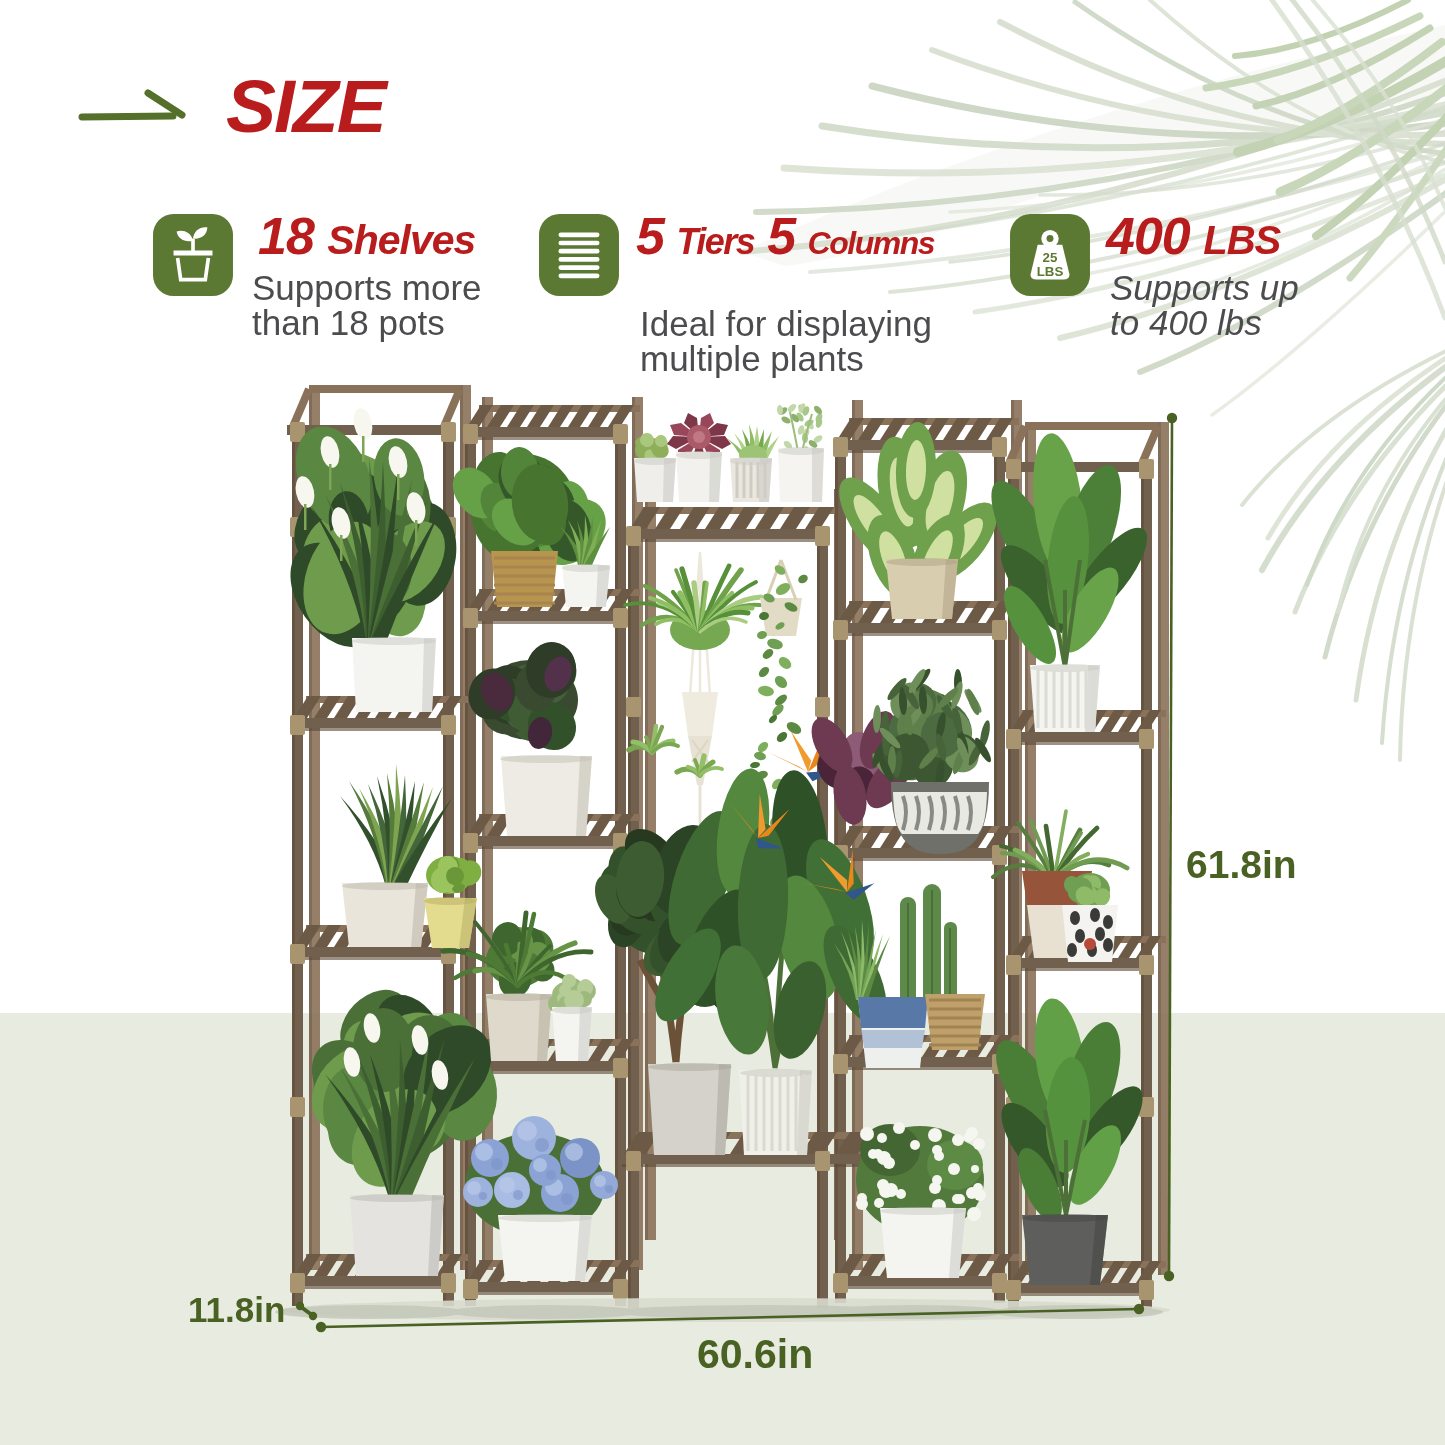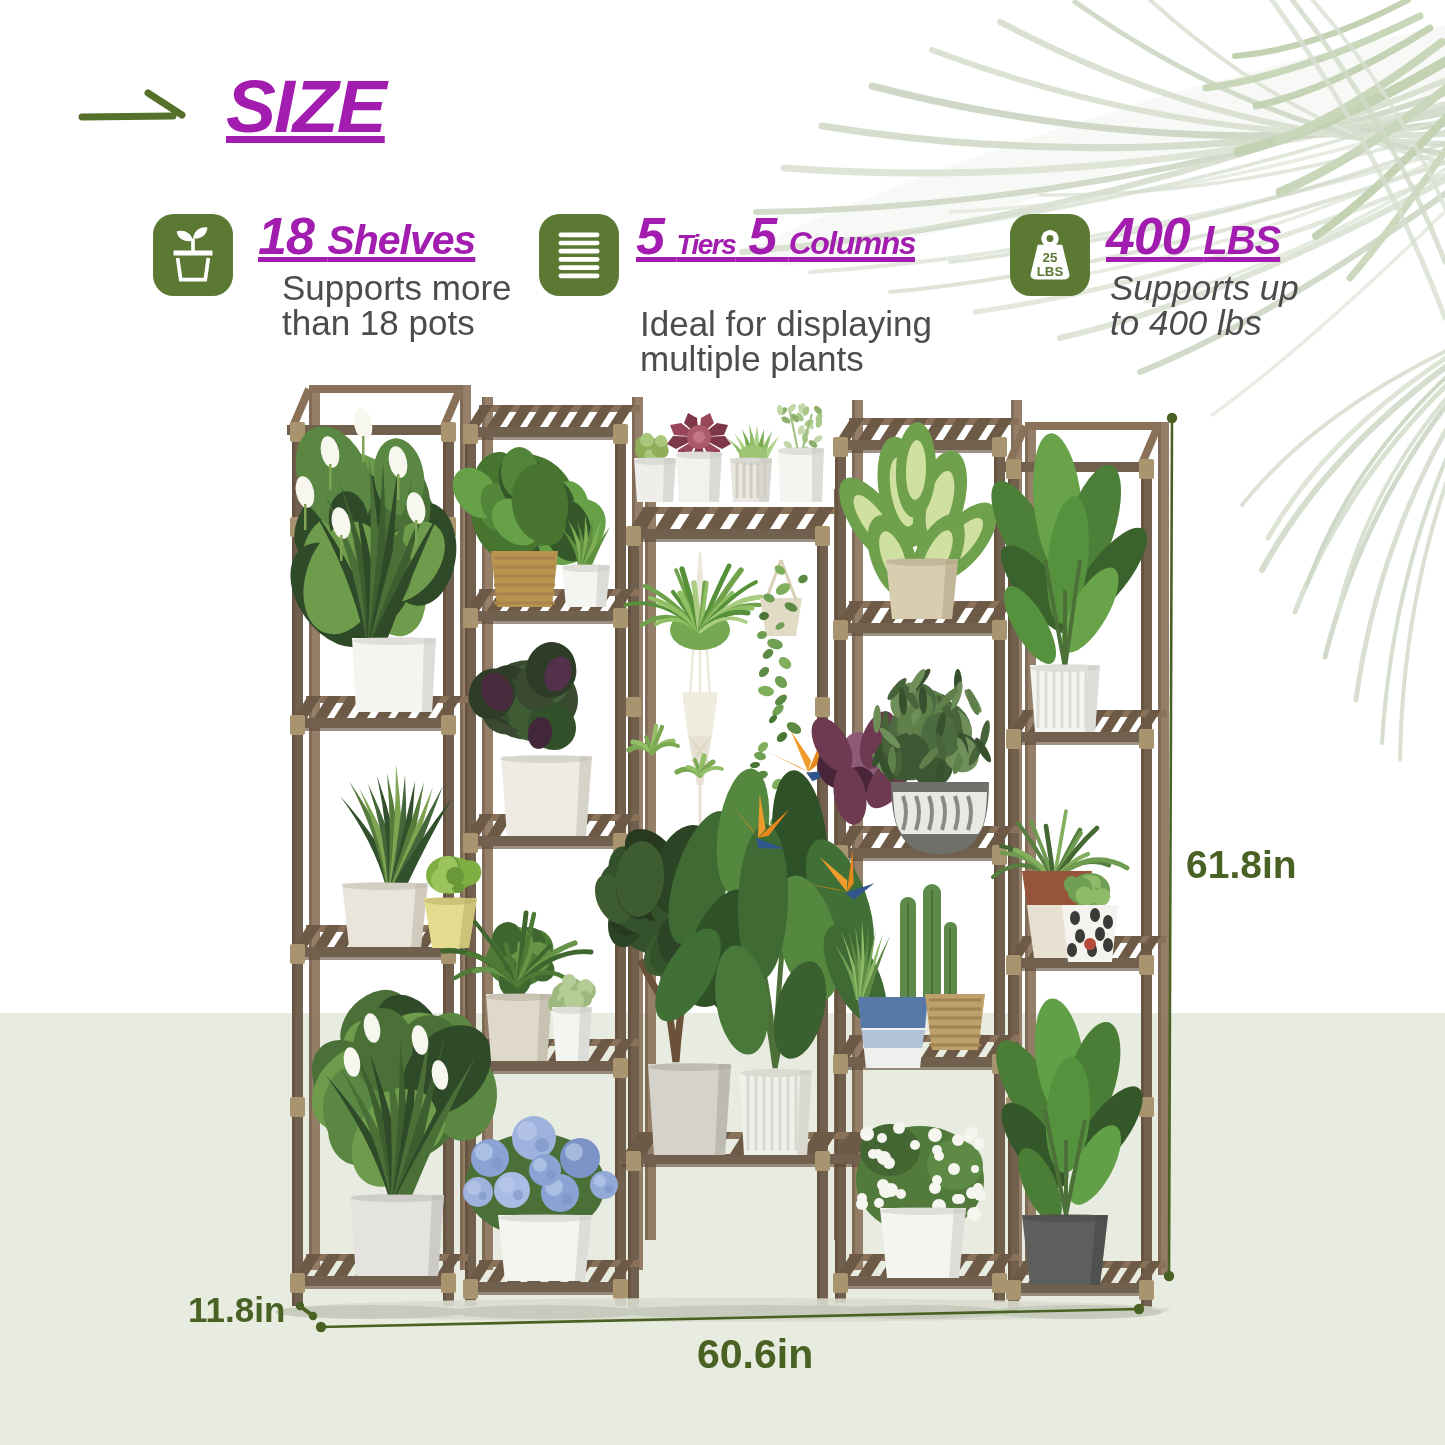--- a/index.html
+++ b/index.html
@@ -1,19 +1,19 @@
 <!DOCTYPE html>
 <html><head>
 <meta charset="utf-8">
 <style>
   html,body{margin:0;padding:0;}
   body{width:1445px;height:1445px;position:relative;overflow:hidden;background:#ffffff;
        font-family:"Liberation Sans", sans-serif;}
   .abs{position:absolute;}
-  .grn{color:#a21caf;text-decoration:underline;}
+  .grn{color:#b91c1c;}
   .gry{color:#4c4c4f;}
 </style>
 </head>
 <body>
 
 <div class="abs" style="left:0;top:1013px;width:1445px;height:432px;background:#e8ebdf;"></div>
 
 <svg class="abs" style="left:0;top:0;" width="1445" height="790" viewBox="0 0 1445 790" fill="none">
   <g stroke-linecap="round" opacity="0.82">
 
@@ -88,35 +88,35 @@
     <path d="M20,38 H58" stroke-width="5"></path>
     <path d="M24,43 L27,64 H51 L54,43"></path>
     <path d="M39,38 V24"></path>
   </g>
   <path d="M39,26 C37,18 30,15 23,17 C24,24 31,28 39,26 Z" fill="#ffffff"></path>
   <path d="M39,24 C40,16 46,12 53,13 C53,20 47,25 39,24 Z" fill="#ffffff"></path>
 </svg>
 
 <div class="abs grn" style="left:258px;top:206px;font-size:52px;font-weight:bold;font-style:italic;letter-spacing:-1px;">18 <span style="font-size:41px;">Shelves</span></div>
 
-<div class="abs gry" style="left:252px;top:270px;font-size:35px;line-height:35px;margin-left:30px;">Supports more<br>than 18 pots</div>
+<div class="abs gry" style="left:252px;top:270px;font-size:35px;line-height:35px;">Supports more<br>than 18 pots</div>
 
 <svg class="abs" style="left:539px;top:214px;" width="80" height="82" viewBox="0 0 78 80">
   <rect x="0" y="0" width="78" height="80" rx="20" fill="#5b7933"></rect>
   <g fill="#ffffff">
     <rect x="19" y="18" width="40" height="4.6" rx="2.3"></rect>
     <rect x="19" y="26" width="40" height="4.6" rx="2.3"></rect>
     <rect x="19" y="34" width="40" height="4.6" rx="2.3"></rect>
     <rect x="19" y="42" width="40" height="4.6" rx="2.3"></rect>
     <rect x="19" y="50" width="40" height="4.6" rx="2.3"></rect>
     <rect x="19" y="58" width="40" height="4.6" rx="2.3"></rect>
   </g>
 </svg>
 
-<div class="abs grn" style="left:636px;top:206px;font-size:52px;font-weight:bold;font-style:italic;letter-spacing:-1.5px;">5 <span style="font-size:28px;">Tiers</span> 5 <span style="font-size:32px;">Columns</span></div>
+<div class="abs grn" style="left:636px;top:206px;font-size:52px;font-weight:bold;font-style:italic;letter-spacing:-1.5px;">5 <span style="font-size:36px;">Tiers</span> 5 <span style="font-size:32px;">Columns</span></div>
 
 <div class="abs gry" style="left:640px;top:270px;font-size:35px;line-height:35px;margin-top:36px;">Ideal for displaying<br>multiple plants</div>
 
 <svg class="abs" style="left:1010px;top:214px;" width="80" height="82" viewBox="0 0 78 80">
   <rect x="0" y="0" width="78" height="80" rx="20" fill="#5b7933"></rect>
   <circle cx="39" cy="24" r="8.5" fill="#ffffff"></circle>
   <circle cx="39" cy="24" r="3.4" fill="#5b7933"></circle>
   <path d="M27,30 H51 L58,59 Q58,64 52,64 H26 Q20,64 20,59 Z" fill="#ffffff"></path>
   <text x="39" y="47" font-size="13" font-weight="bold" fill="#5b7933" text-anchor="middle" font-family="Liberation Sans">25</text>
   <text x="39" y="60" font-size="13" font-weight="bold" fill="#5b7933" text-anchor="middle" font-family="Liberation Sans">LBS</text>

